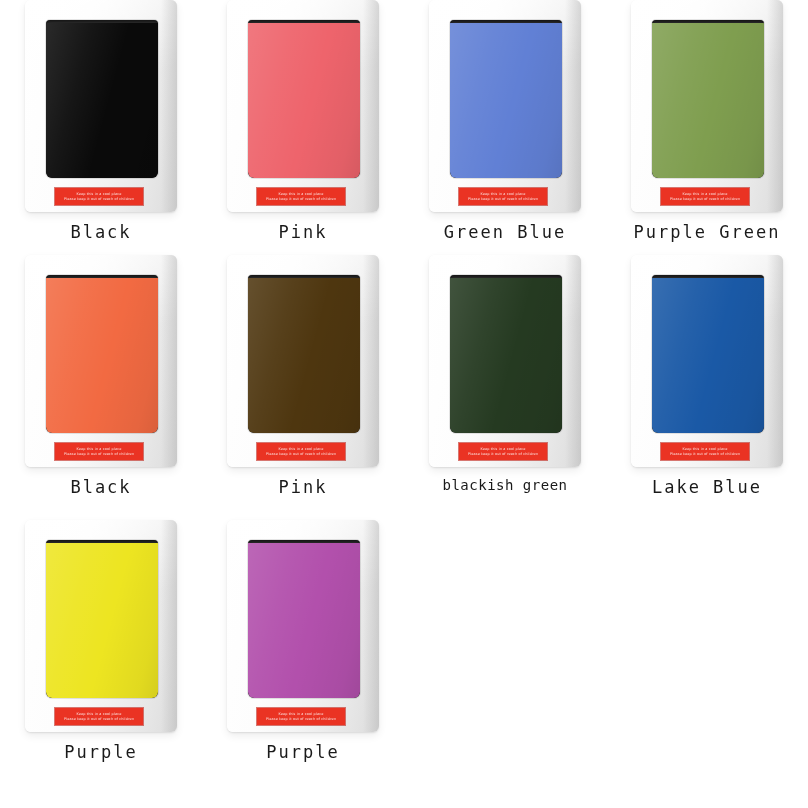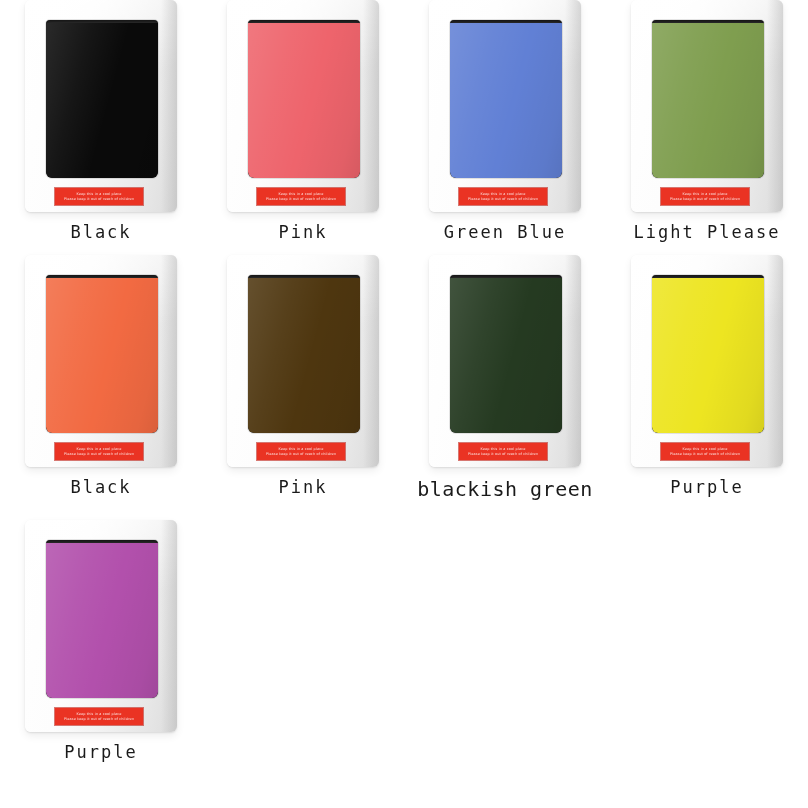--- a/index.html
+++ b/index.html
@@ -141,21 +141,21 @@
   .pad-caption {
     margin-top: 10px;
     color: #1a1a1a;
     font-family: "DejaVu Sans Mono", "Liberation Mono", monospace;
     font-size: 17px;
     letter-spacing: 2px;
     text-align: center;
     white-space: nowrap;
   }
   .pad-caption.small {
-    font-size: 20px;
+    font-size: 14px;
     letter-spacing: 0.5px;
   }
 </style>
 </head>
 <body style="background: rgb(255, 255, 255);">
 
 <div id="swatch-grid">
     <div class="swatch-cell">
       <div class="pad-frame">
         <div class="pad-window">
@@ -203,21 +203,21 @@
         <div class="pad-window">
           <div class="pad-ink" style="background-color: rgb(127, 158, 79);">
             <div class="sheen"></div>
           </div>
         </div>
         <div class="warning-sticker">
           <div class="wline">Keep this in a cool place</div>
           <div class="wline">Please keep it out of reach of children</div>
         </div>
       </div>
-      <div class="pad-caption">Light Please</div>
+      <div class="pad-caption">Purple Green</div>
     </div>
     <div class="swatch-cell">
       <div class="pad-frame">
         <div class="pad-window">
           <div class="pad-ink" style="background-color: rgb(242, 106, 66);">
             <div class="sheen"></div>
           </div>
         </div>
         <div class="warning-sticker">
           <div class="wline">Keep this in a cool place</div>
@@ -250,20 +250,34 @@
         <div class="warning-sticker">
           <div class="wline">Keep this in a cool place</div>
           <div class="wline">Please keep it out of reach of children</div>
         </div>
       </div>
       <div class="pad-caption small">blackish green</div>
     </div>
     <div class="swatch-cell">
       <div class="pad-frame">
         <div class="pad-window">
+          <div class="pad-ink" style="background-color: rgb(26, 89, 166);">
+            <div class="sheen"></div>
+          </div>
+        </div>
+        <div class="warning-sticker">
+          <div class="wline">Keep this in a cool place</div>
+          <div class="wline">Please keep it out of reach of children</div>
+        </div>
+      </div>
+      <div class="pad-caption">Lake Blue</div>
+    </div>
+    <div class="swatch-cell">
+      <div class="pad-frame">
+        <div class="pad-window">
           <div class="pad-ink" style="background-color: rgb(237, 229, 33);">
             <div class="sheen"></div>
           </div>
         </div>
         <div class="warning-sticker">
           <div class="wline">Keep this in a cool place</div>
           <div class="wline">Please keep it out of reach of children</div>
         </div>
       </div>
       <div class="pad-caption">Purple</div>

